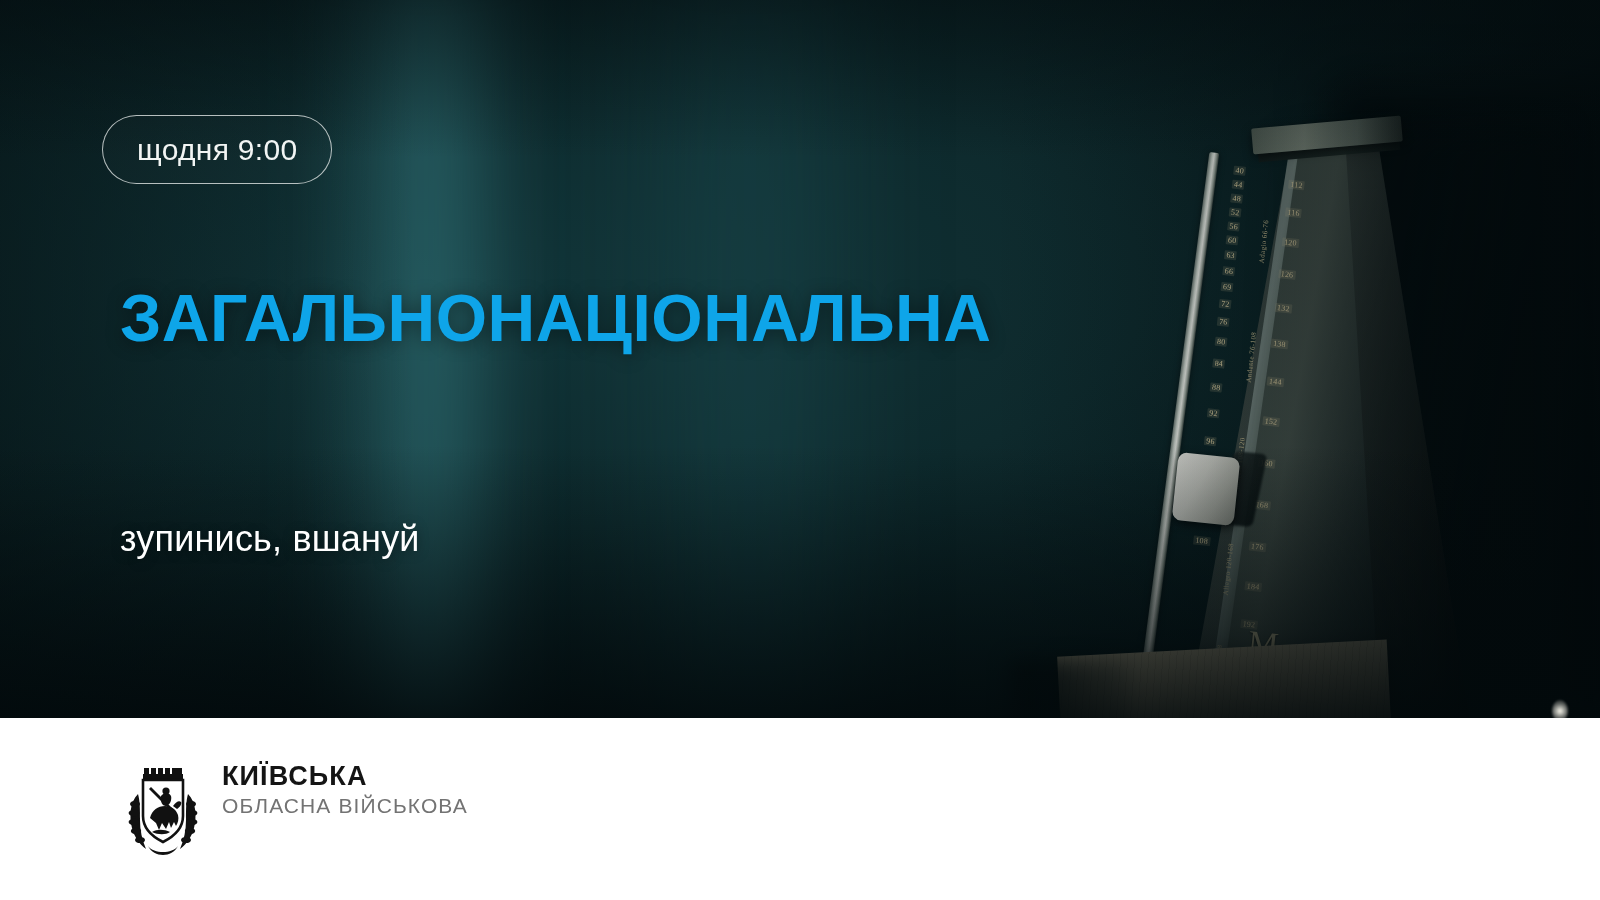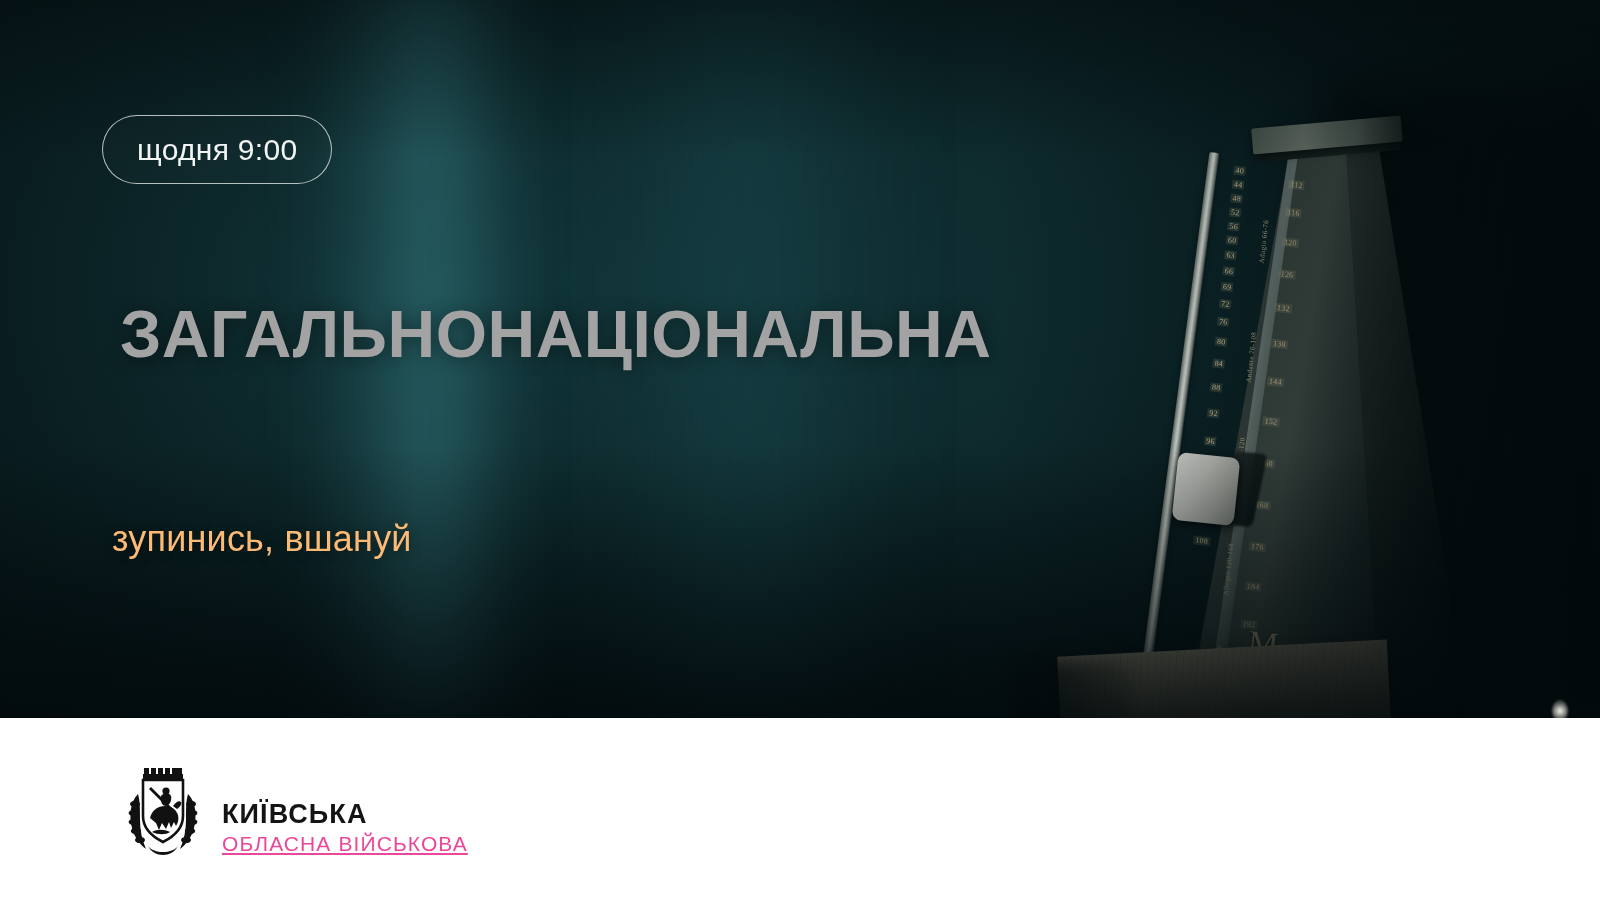--- a/index.html
+++ b/index.html
@@ -224,58 +224,58 @@
     display:flex; align-items:center;
     border:1.6px solid rgba(226,231,230,0.80);
     border-radius:36px;
     color:#f2f5f4;
     font-size:30px;
     letter-spacing:0.3px;
     background:rgba(255,255,255,0.015);
   }
 
   .headline {
-    position:absolute; left:120px; top:296px;
-    color:#a3a3a3;
+    position:absolute; left:120px; top:280px;
+    color:#0ea5e9;
     font-size:66px;
     font-weight:bold;
     line-height:76px;
     letter-spacing:0.5px;
     text-shadow:0 2px 18px rgba(0,0,0,0.45);
   }
   .headline span { display:block; }
 
   .subtitle {
-    position:absolute; left:112px; top:518px;
-    color:#fdba74;
+    position:absolute; left:120px; top:518px;
+    color:#ffffff;
     font-size:36px;
     font-weight:normal;
     letter-spacing:0.2px;
     text-shadow:0 2px 12px rgba(0,0,0,0.4);
   }
 
   
   .footer {
     position:absolute; left:0; top:718px;
     width:1600px; height:182px;
     background:#ffffff;
     display:flex; align-items:center;
   }
-  .footer-inner { display:flex; align-items:flex-end; margin-left:126px; }
+  .footer-inner { display:flex; align-items:flex-start; margin-left:126px; }
 
   .emblem { width:74px; height:98px; margin-right:22px; flex:none; }
 
   .org { display:flex; flex-direction:column; justify-content:center; }
   .org-line1 {
     font-size:27px; font-weight:bold; color:#141414;
     letter-spacing:1.1px; line-height:32px;
   }
   .org-line2, .org-line3 {
-    font-size:21px; font-weight:normal; color:#ec4899;
-    letter-spacing:1.1px; line-height:28px;text-decoration:underline;
+    font-size:21px; font-weight:normal; color:#737373;
+    letter-spacing:1.1px; line-height:28px;
   }
 </style>
 </head>
 <body>
 
 <div class="poster">
 
   <div class="hero">
     <div class="bg-base"></div>
     <div class="bg-streak"></div>

